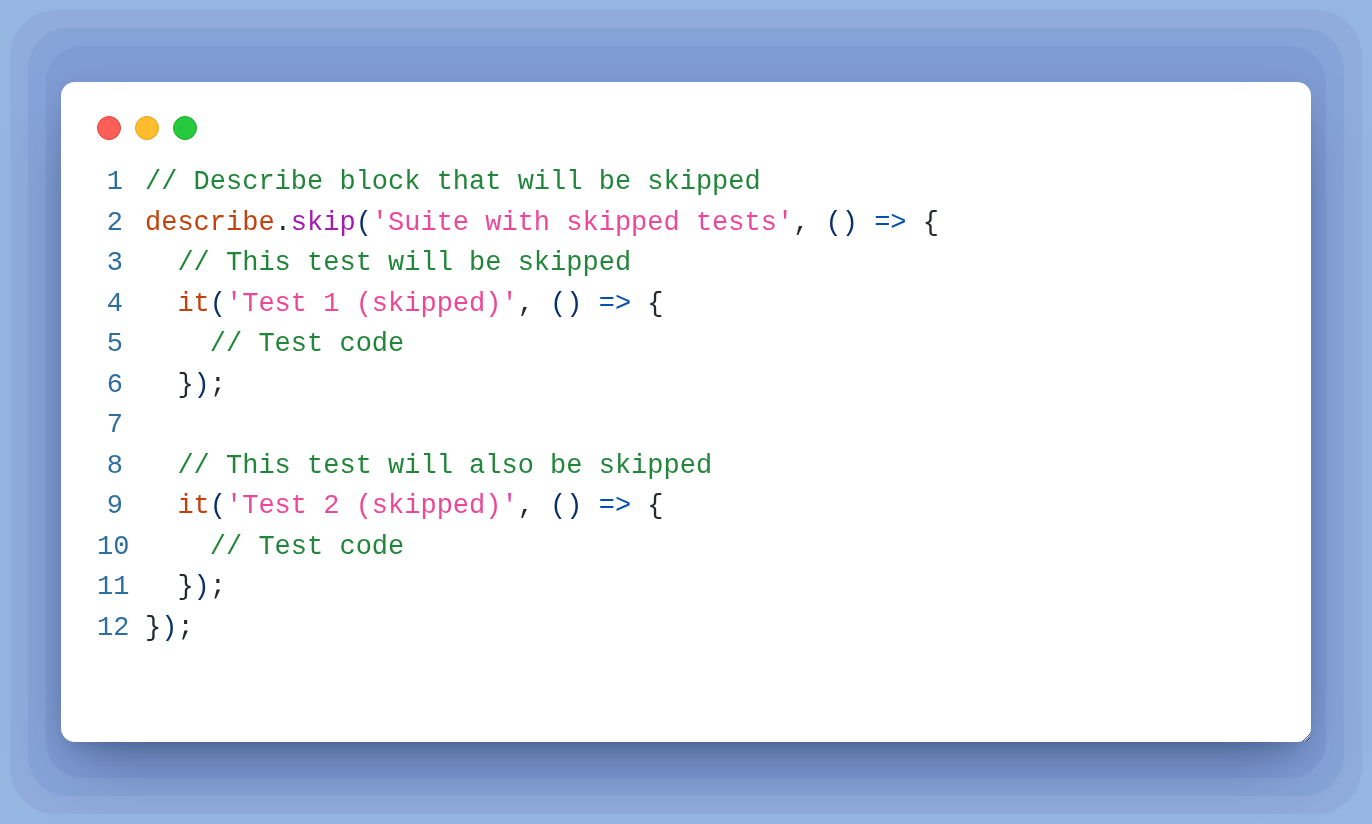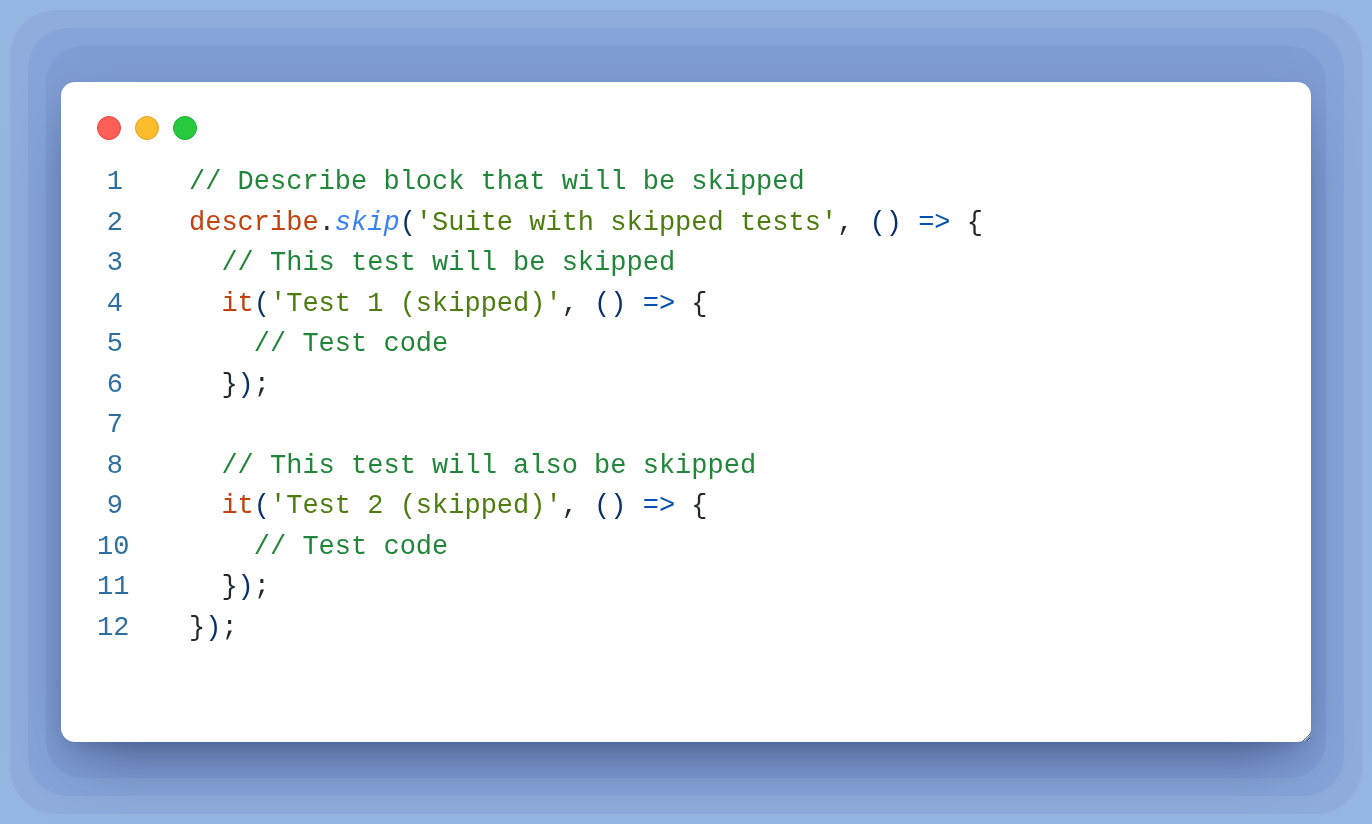--- a/index.html
+++ b/index.html
@@ -60,27 +60,27 @@
   }
   .line { display: flex; }
   .gutter {
     width: 48px;
     text-align: right;
     padding-right: 22px;
     color: #2f6f9f;
     user-select: none;
     flex: 0 0 auto;
   }
-  .content { flex: 1 1 auto; margin-left: 44px; }
+  .content { flex: 1 1 auto; }
 
   
   .c-comment  { color: #22863a; }   
   .c-call     { color: #c2410c; }   
-  .c-skip     { color: #3b82f6; font-style: italic; }   
-  .c-string   { color: #4d7c0f; }   
+  .c-skip     { color: #a21caf; }   
+  .c-string   { color: #ec4899; }   
   .c-punc     { color: #24292e; }
   .c-paren    { color: #0a3069; }   
   .c-arrow    { color: #0550ae; font-weight: 500; }
   .c-brace    { color: #24292e; }
 </style>
 </head>
 <body>
 
 <div class="bg-layer bg1"></div>
 <div class="bg-layer bg2"></div>

